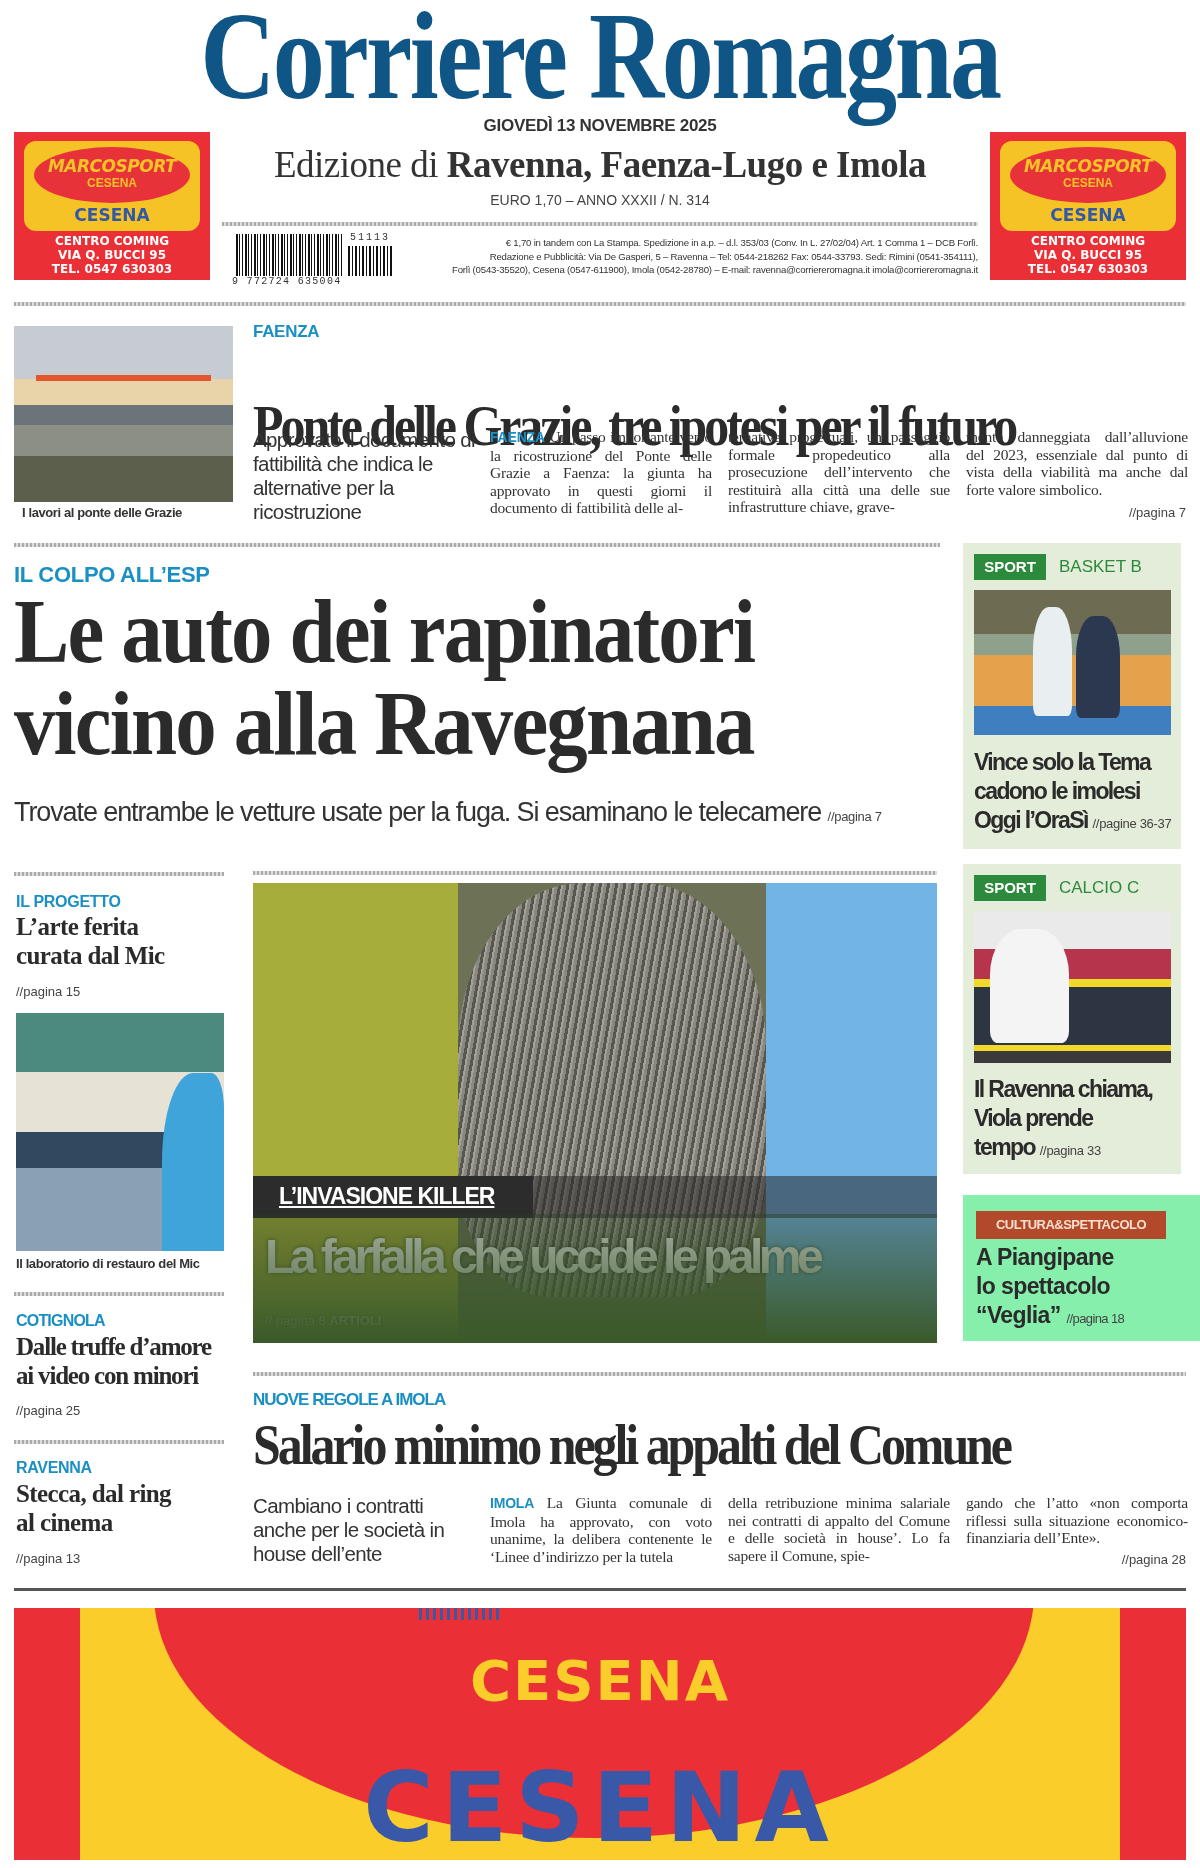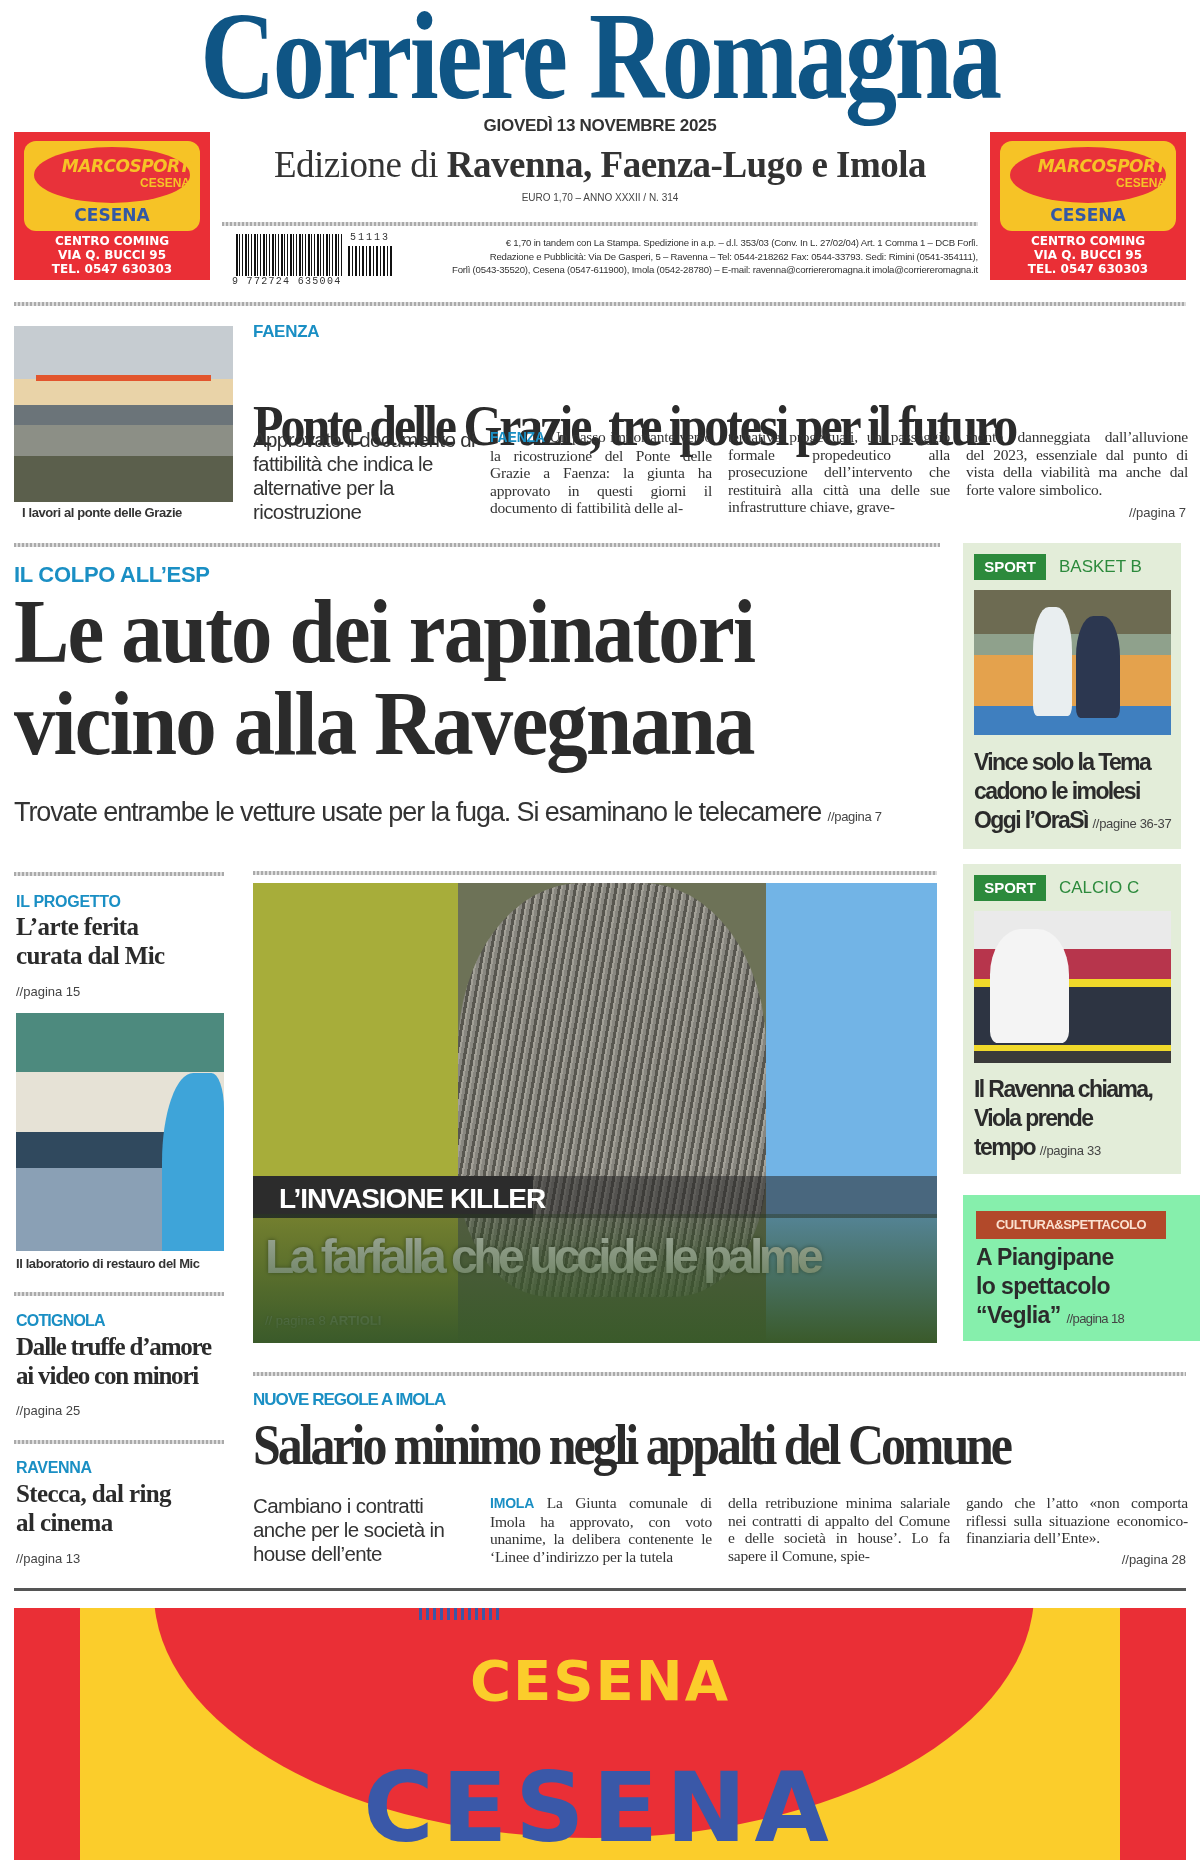--- a/index.html
+++ b/index.html
@@ -8,27 +8,27 @@
   .abs { position: absolute; }
   .serif { font-family: "Liberation Serif", "DejaVu Serif", serif; }
   .cond { transform-origin: left top; display: inline-block; white-space: nowrap; }
 
   
   .masthead { left: 0; top: -14px; width: 1200px; text-align: center; font-family: "Liberation Serif", serif; font-weight: bold; color: #0f5585; font-size: 124px; letter-spacing: -3px; }
   .masthead span { display: inline-block; transform: scaleX(0.84); transform-origin: center top; }
   .dateline { left: 0; top: 116px; width: 1200px; text-align: center; font-size: 17px; font-weight: bold; color: #333; letter-spacing: -0.3px; }
   .edition { left: 0; top: 143px; width: 1200px; text-align: center; font-family: "Liberation Serif", serif; font-size: 37px; color: #333; letter-spacing: -0.5px; }
   .edition b { font-weight: bold; }
-  .priceline { left: 0; top: 192px; width: 1200px; text-align: center; font-size: 10px; color: #444; }
+  .priceline { left: 0; top: 192px; width: 1200px; text-align: center; font-size: 14px; color: #444; }
   .dotrule { height: 4px; background: repeating-linear-gradient(90deg,#aaa 0 2px,#ddd 2px 4px); }
 
   
   .ad { width: 196px; height: 148px; background: #ea2f36; top: 132px; }
   .ad-inner { position: absolute; left: 10px; top: 9px; width: 176px; height: 90px; background: #f6c326; border-radius: 12px; }
-  .ad-oval { position: absolute; left: 10px; top: 6px; width: 156px; height: 56px; border-radius: 50%; background: #e8323a; text-align: right; }
+  .ad-oval { position: absolute; left: 10px; top: 6px; width: 156px; height: 56px; border-radius: 50%; background: #e8323a; text-align: center; }
   .ad-logo { display: block; font-family: "DejaVu Sans", sans-serif; font-style: italic; font-weight: bold; color: #f6c326; font-size: 17px; letter-spacing: -0.5px; margin-top: 9px; }
   .ad-logo-sub { display: block; font-weight: bold; color: #f6c326; font-size: 12px; margin-top: 0px; }
   .ad-city { position: absolute; left: 0; top: 64px; width: 176px; text-align: center; font-family: "DejaVu Sans", sans-serif; font-weight: bold; color: #3358a5; font-size: 17px; }
   .ad-lines { position: absolute; left: 0; top: 102px; width: 196px; text-align: center; font-family: "DejaVu Sans", sans-serif; font-weight: bold; color: #fff; font-size: 12px; line-height: 14px; }
 
   
   .barcode { left: 232px; top: 234px; width: 170px; height: 50px; }
   .bars { position: absolute; left: 4px; top: 0; width: 108px; height: 42px; background: repeating-linear-gradient(90deg,#111 0 2px,#fff 2px 3px,#111 3px 4px,#fff 4px 6px,#111 6px 7px,#fff 7px 9px); }
   .bars2 { position: absolute; left: 116px; top: 12px; width: 44px; height: 30px; background: repeating-linear-gradient(90deg,#111 0 2px,#fff 2px 4px,#111 4px 5px,#fff 5px 7px); }
   .bar-num { position: absolute; left: 0; top: 42px; font-family: "Liberation Mono", monospace; font-size: 10px; color: #333; letter-spacing: 1.3px; }
@@ -180,21 +180,21 @@
 <a class="abs serif" style="left:16px; top:1479px; font-weight:bold; font-size:25px; line-height:29px; color:#2b2b2b; letter-spacing:-0.6px; text-decoration:none;">
   <div>Stecca, dal ring</div>
   <div>al cinema</div>
 </a>
 <a class="abs pageref" style="left:16px; top:1551px; font-size:13px; text-decoration:none;">//pagina 13</a>
 
 <div class="abs dotrule" style="left:253px; top:871px; width:684px;"></div>
 <div class="abs photo palm" style="left:253px; top:883px; width:684px; height:460px;">
   <div class="abs" style="left:0; top:293px; width:684px; height:42px; background:rgba(40,40,40,0.55);"></div>
   <div class="abs" style="left:0; top:293px; width:280px; height:42px; background:#2c2c2c;"></div>
-  <div class="abs" style="left:26px; top:300px; color:#fff; font-weight:bold; font-size:28px; letter-spacing:-1px;">L’INVASIONE KILLER</div>
+  <div class="abs" style="left:26px; top:300px; color:#fff; font-weight:bold; font-size:23px; letter-spacing:-1px;text-decoration:underline;">L’INVASIONE KILLER</div>
   <a class="abs" style="left:12px; top:346px; color:#fff; font-weight:bold; font-size:48px; letter-spacing:-4.5px; white-space:nowrap; text-shadow:0 0 4px rgba(0,0,0,0.6); text-decoration:none;">La farfalla che uccide le palme</a>
   <div class="abs" style="left:12px; top:430px; color:#fff; font-size:13px; text-shadow:0 0 3px rgba(0,0,0,0.7);"><span>// pagina 8 </span><b>ARTIOLI</b></div>
 </div>
 
 <div class="abs sport-box" style="left:963px; top:864px; width:218px; height:310px;">
   <div class="abs sport-tag" style="left:11px; top:11px; width:72px;">SPORT</div>
   <div class="abs sport-cat" style="left:96px; top:11px;">CALCIO C</div>
   <div class="abs photo calcio" style="left:11px; top:47px; width:197px; height:152px;"></div>
   <div class="abs sport-title" style="left:11px; top:211px; width:212px;">
     <div>Il Ravenna chiama,</div>

